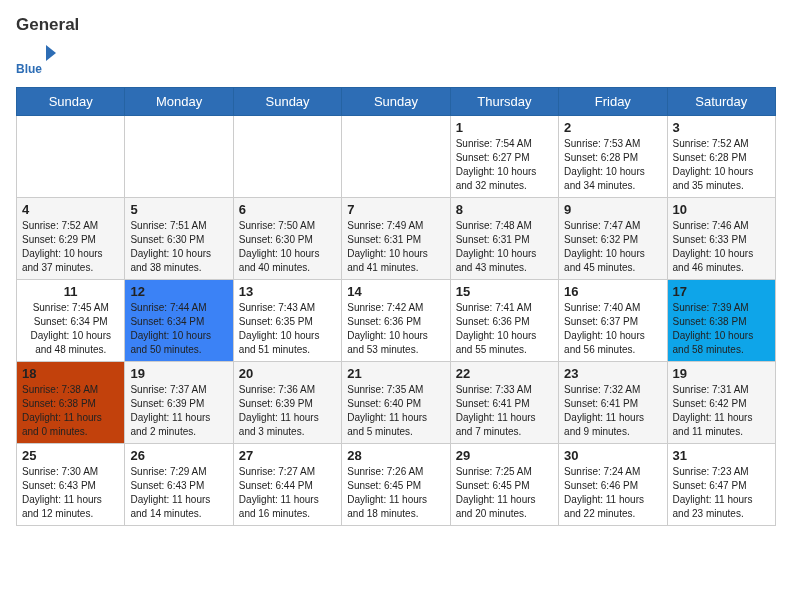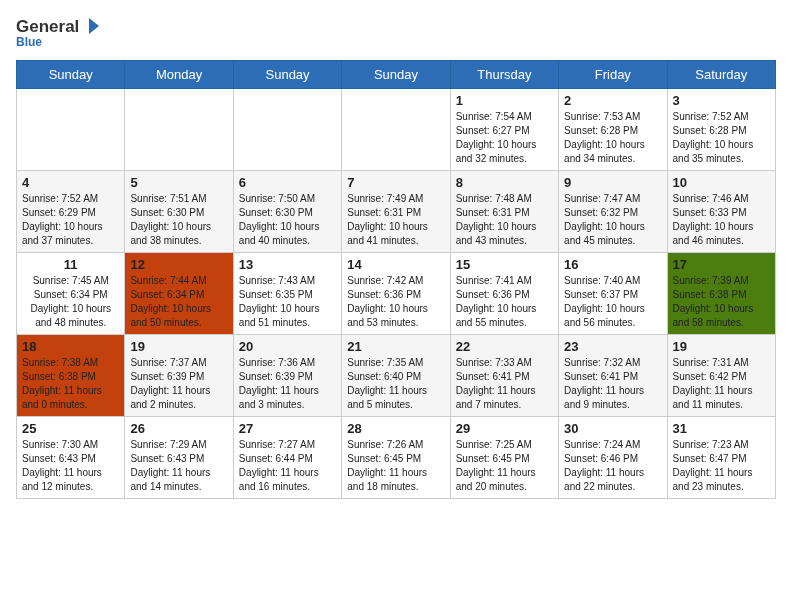--- a/index.html
+++ b/index.html
@@ -78,21 +78,21 @@
     tr:nth-child(odd) td:not(.empty) {
       background: #fff;
     }
   </style>
 </head>
 <body>
 
 <div class="header">
   <div class="logo">
   <div style="line-height:1;">
-    <div style="display:flex;align-items:center;gap:2px;">
+    <div style="display:flex;align-items:center;gap:10px;flex-direction:column;">
       <span style="font-size:17px;font-weight:bold;color:#333;">General</span>
       <svg width="20" height="20" viewBox="0 0 20 20">
         <polygon points="8,2 18,10 8,18" fill="#2d6db5"></polygon>
       </svg>
     </div>
     <div style="font-size:12px;font-weight:bold;color:#2d6db5;">Blue</div>
   </div>
 </div>
   <div class="title-block">
     <div class="month-year"></div>
@@ -159,41 +159,41 @@
         <td style="background: rgb(245, 245, 245);">
           <div class="day-number">10</div>
           <div class="day-info">Sunrise: 7:46 AM<br>Sunset: 6:33 PM<br>Daylight: 10 hours<br>and 46 minutes.</div>
         </td>
       </tr>
       <tr>
         <td style="background: rgb(255, 255, 255); text-align: center;">
           <div class="day-number">11</div>
           <div class="day-info">Sunrise: 7:45 AM<br>Sunset: 6:34 PM<br>Daylight: 10 hours<br>and 48 minutes.</div>
         </td>
-        <td style="background: #c2410c;">
+        <td style="background: #3b82f6;">
           <div class="day-number">12</div>
           <div class="day-info">Sunrise: 7:44 AM<br>Sunset: 6:34 PM<br>Daylight: 10 hours<br>and 50 minutes.</div>
         </td>
         <td style="background: rgb(255, 255, 255);">
           <div class="day-number">13</div>
           <div class="day-info">Sunrise: 7:43 AM<br>Sunset: 6:35 PM<br>Daylight: 10 hours<br>and 51 minutes.</div>
         </td>
         <td style="background: rgb(255, 255, 255);">
           <div class="day-number">14</div>
           <div class="day-info">Sunrise: 7:42 AM<br>Sunset: 6:36 PM<br>Daylight: 10 hours<br>and 53 minutes.</div>
         </td>
         <td style="background: rgb(255, 255, 255);">
           <div class="day-number">15</div>
           <div class="day-info">Sunrise: 7:41 AM<br>Sunset: 6:36 PM<br>Daylight: 10 hours<br>and 55 minutes.</div>
         </td>
         <td style="background: rgb(255, 255, 255);">
           <div class="day-number">16</div>
           <div class="day-info">Sunrise: 7:40 AM<br>Sunset: 6:37 PM<br>Daylight: 10 hours<br>and 56 minutes.</div>
         </td>
-        <td style="background: #4d7c0f;">
+        <td style="background: #0ea5e9;">
           <div class="day-number">17</div>
           <div class="day-info">Sunrise: 7:39 AM<br>Sunset: 6:38 PM<br>Daylight: 10 hours<br>and 58 minutes.</div>
         </td>
       </tr>
       <tr>
         <td style="background: #c2410c; margin-left: 13px;">
           <div class="day-number">18</div>
           <div class="day-info">Sunrise: 7:38 AM<br>Sunset: 6:38 PM<br>Daylight: 11 hours<br>and 0 minutes.</div>
         </td>
         <td style="background: rgb(245, 245, 245);">

